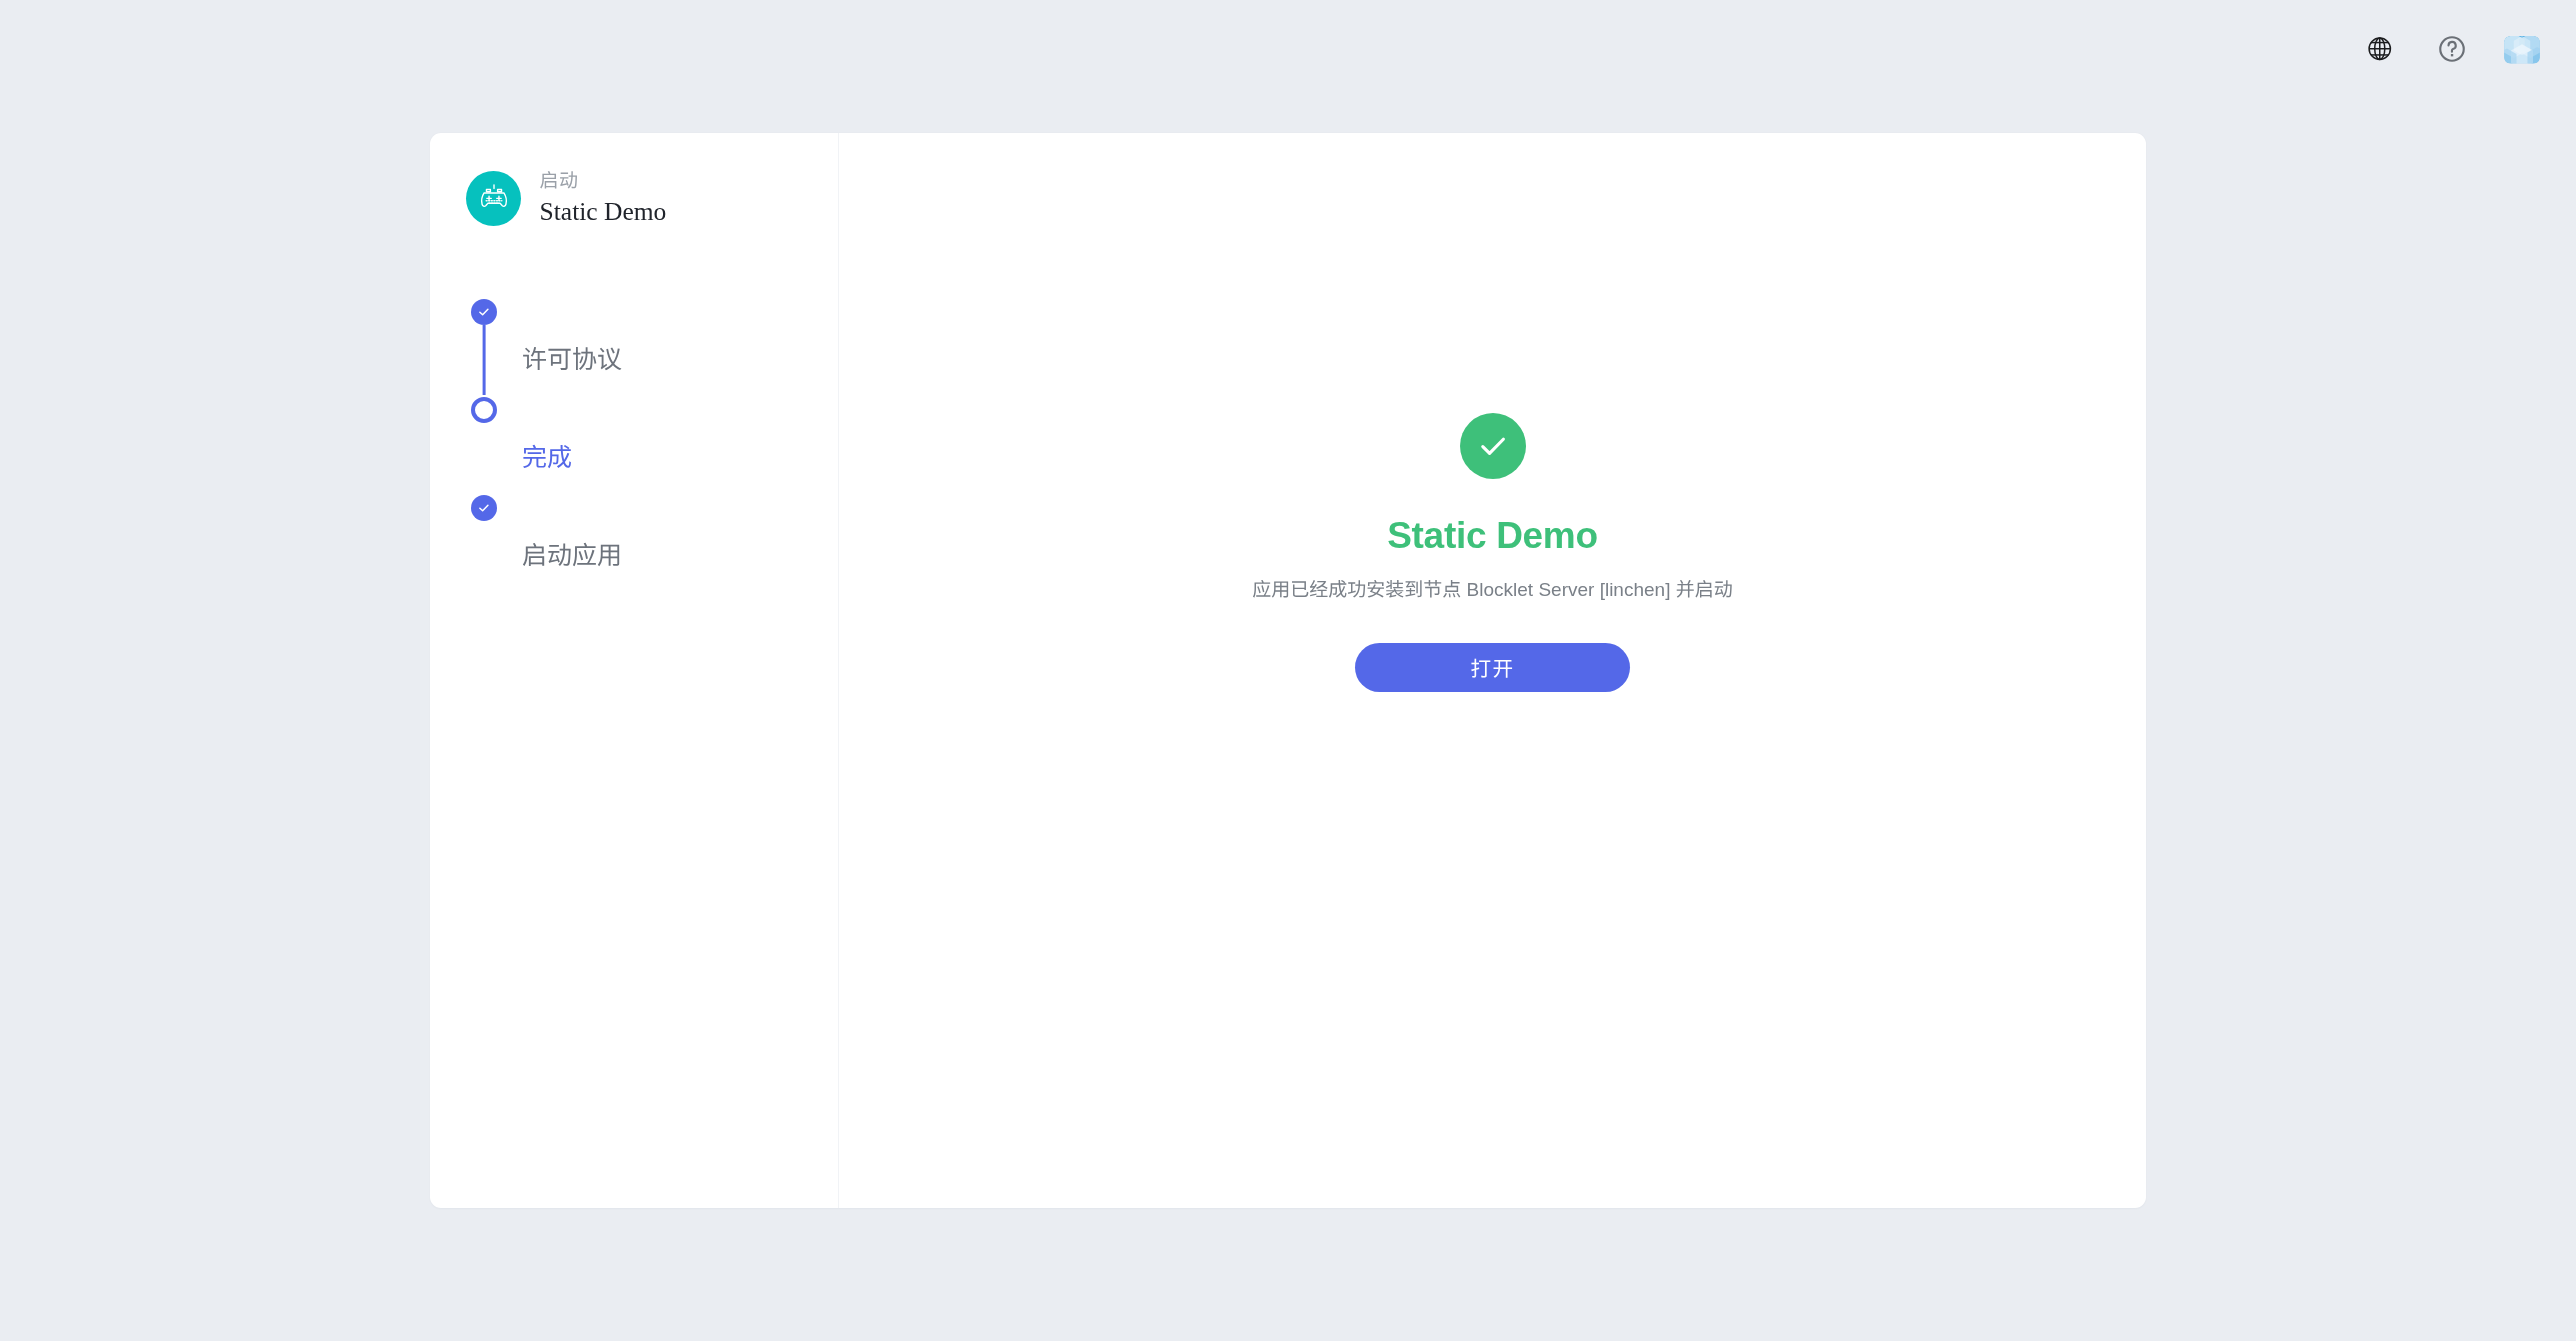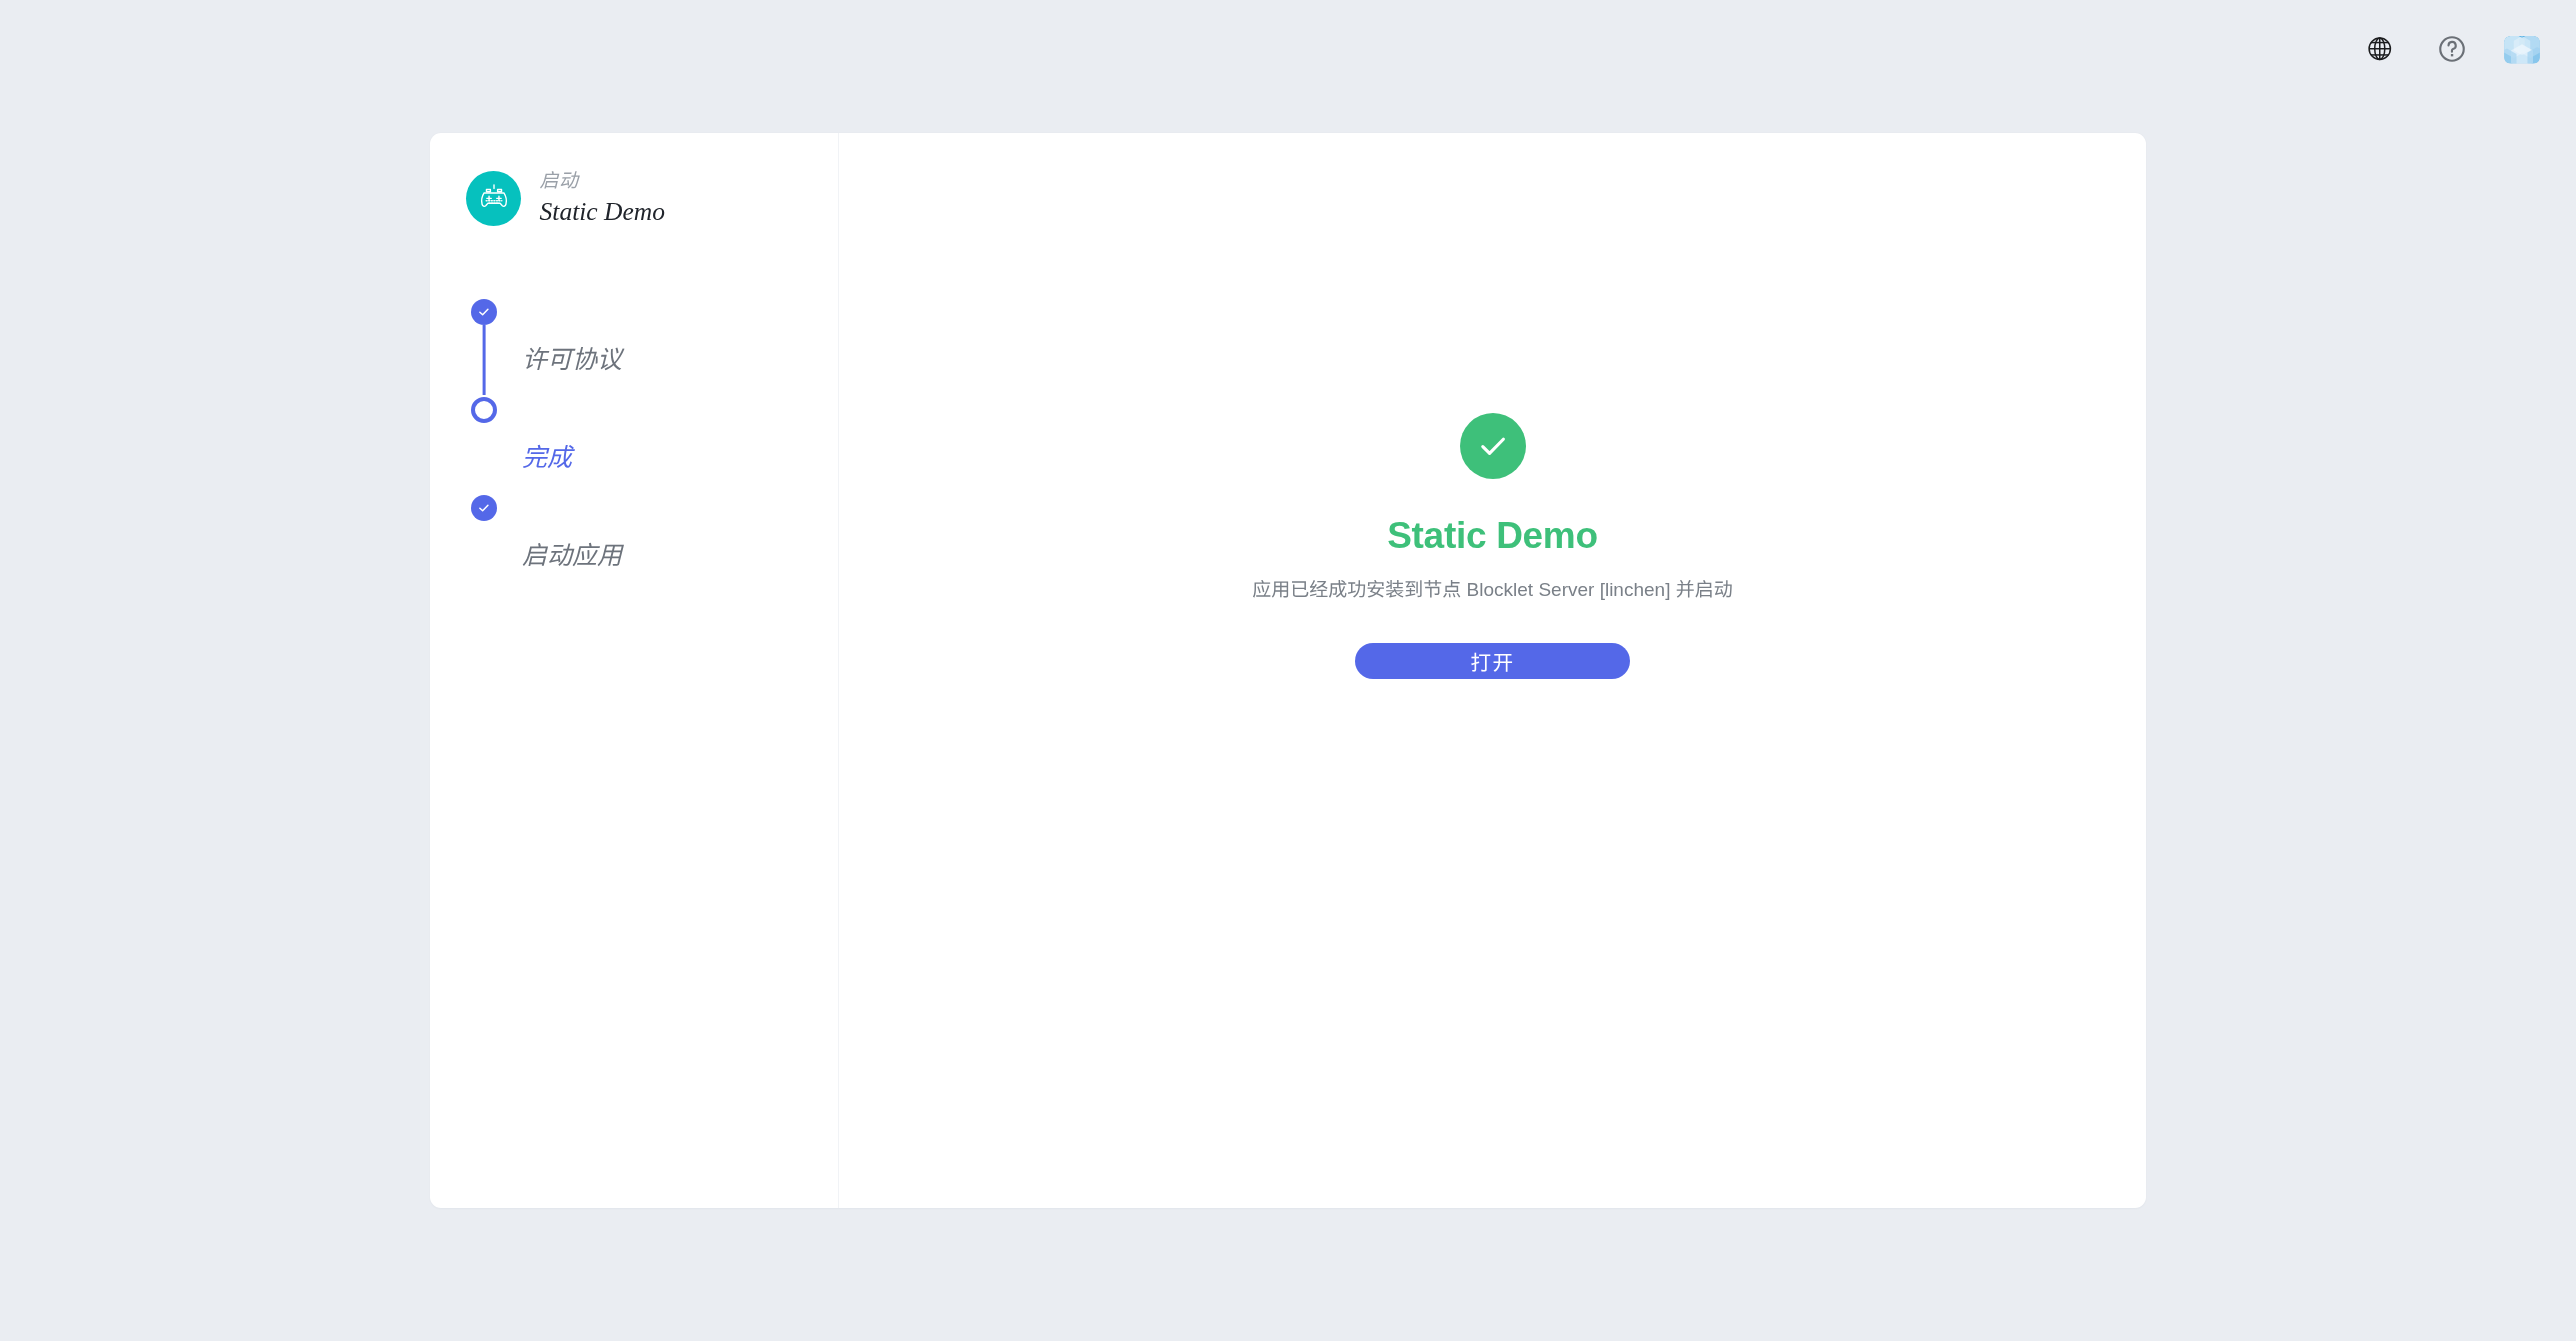--- a/index.html
+++ b/index.html
@@ -62,21 +62,20 @@
     box-shadow: 0 0.7px 2.1px rgba(30,40,70,0.04);
   }
 
   
   .sidebar {
     width: 409px;
     flex: 0 0 409px;
     border-right: 1.4px solid #f1f3f6;
     padding: 36px 8px 0 36px;
     position: relative;
-    font-style: italic;
   }
 
   .app-head {
     display: flex;
     align-items: center;
     gap: 18.6px;
     margin-bottom: 32px;
   }
   .app-logo {
     width: 55px; height: 55px;
@@ -190,21 +189,21 @@
     margin-top: 18px;
     font-size: 19px;
     color: #7a8088;
     line-height: 30px;
     text-align: right;
     max-width: 619px;
   }
   .open-button {
     margin-top: 38px;
     width: 275px;
-    height: 36px;
+    height: 49px;
     border: none;
     border-radius: 26px;
     background: #5468e8;
     color: #ffffff;
     font-size: 20.6px;
     font-family: "Liberation Sans", "DejaVu Sans", sans-serif;
     cursor: pointer;
     letter-spacing: 1.4px;
   }
 </style>

